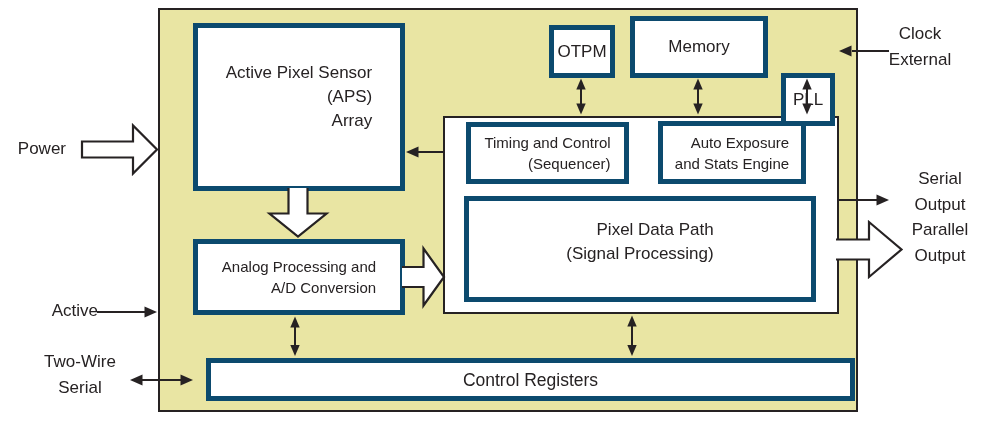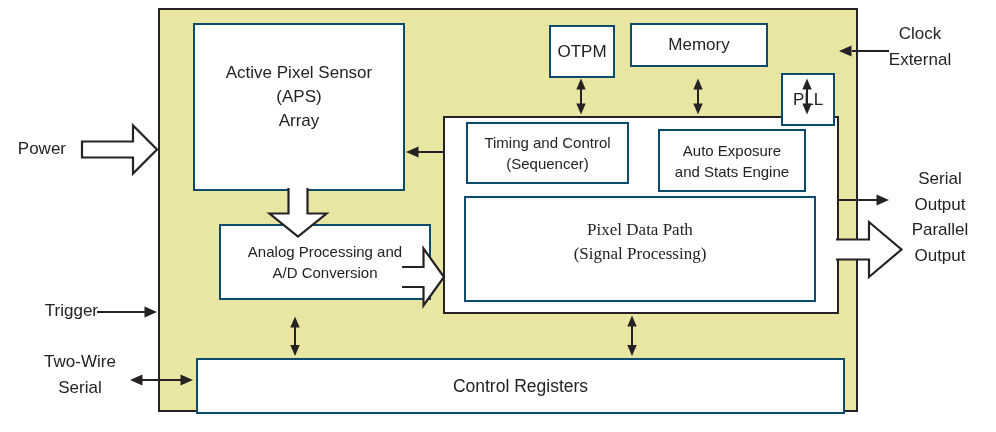--- a/index.html
+++ b/index.html
@@ -6,36 +6,36 @@
   .stage{
     position:relative;width:996px;height:432px;background:#ffffff;
     font-family:"Liberation Sans","DejaVu Sans",sans-serif;
     color:#262223;overflow:hidden;
   }
   .chip{
     position:absolute;left:158px;top:8px;width:700px;height:404px;
     background:#e9e5a3;border:2px solid #262223;box-sizing:border-box;
   }
   .box{
-    position:absolute;background:#ffffff;border:2px solid #0c4a6e;
+    position:absolute;background:#ffffff;border:5px solid #0c4a6e;
     box-sizing:border-box;display:flex;align-items:center;justify-content:center;
-    text-align:center;font-size:17px;line-height:24px;
+    text-align:right;font-size:17px;line-height:24px;
   }
   .box span{display:block;}
   .small{font-size:15px;line-height:21px;}
   .aps{left:193px;top:23px;width:212px;height:168px;padding-bottom:20px;}
   .otpm{left:549px;top:25px;width:66px;height:53px;}
-  .memory{left:630px;top:23px;width:138px;height:44px;}
+  .memory{left:630px;top:16px;width:138px;height:62px;}
   .pll{left:781px;top:25px;width:54px;height:53px;margin-top:48px;}
   .core{left:443px;top:116px;width:396px;height:198px;background:#ffffff;border:2px solid #262223;position:absolute;box-sizing:border-box;}
   .timing{left:466px;top:122px;width:163px;height:62px;}
-  .autoexp{left:658px;top:121px;width:148px;height:63px;margin-top:8px;}
-  .pdp{left:464px;top:196px;width:352px;height:106px;padding-bottom:14px;font-family:Liberation Serif, serif;}
-  .analog{left:193px;top:224px;width:212px;height:76px;margin-left:26px;}
-  .creg{left:196px;top:358px;width:649px;height:56px;font-size:17.5px;}
+  .autoexp{left:658px;top:121px;width:148px;height:63px;}
+  .pdp{left:464px;top:196px;width:352px;height:106px;padding-bottom:14px;}
+  .analog{left:193px;top:239px;width:212px;height:76px;}
+  .creg{left:206px;top:358px;width:649px;height:43px;font-size:17.5px;}
   .lbl{
     position:absolute;text-align:center;font-size:17px;line-height:26px;
   }
   .lbl.single{line-height:22px;height:22px;text-align:right;}
   .power-lbl{left:6px;top:138px;width:60px;}
   .trigger-lbl{left:24px;top:300px;width:74px;}
   .twi-lbl{left:18px;top:349px;width:124px;}
   .extclk-lbl{left:868px;top:21px;width:104px;}
   .serial-lbl{left:890px;top:166px;width:100px;}
   .parallel-lbl{left:889px;top:217px;width:102px;}
@@ -99,21 +99,21 @@
       <span>Analog Processing and</span>
       <span>A/D Conversion</span>
     </div>
   </div>
 
   <div class="box creg">
     <span>Control Registers</span>
   </div>
 
   <div class="lbl single power-lbl">Power</div>
-  <div class="lbl single trigger-lbl">Trigger</div>
+  <div class="lbl single trigger-lbl">Active</div>
 
   <div class="lbl twi-lbl">
     <span style="display:block">Two-Wire</span>
     <span style="display:block">Serial</span>
   </div>
 
   <div class="lbl extclk-lbl">
     <span style="display:block">Clock</span>
     <span style="display:block">External</span>
   </div>

